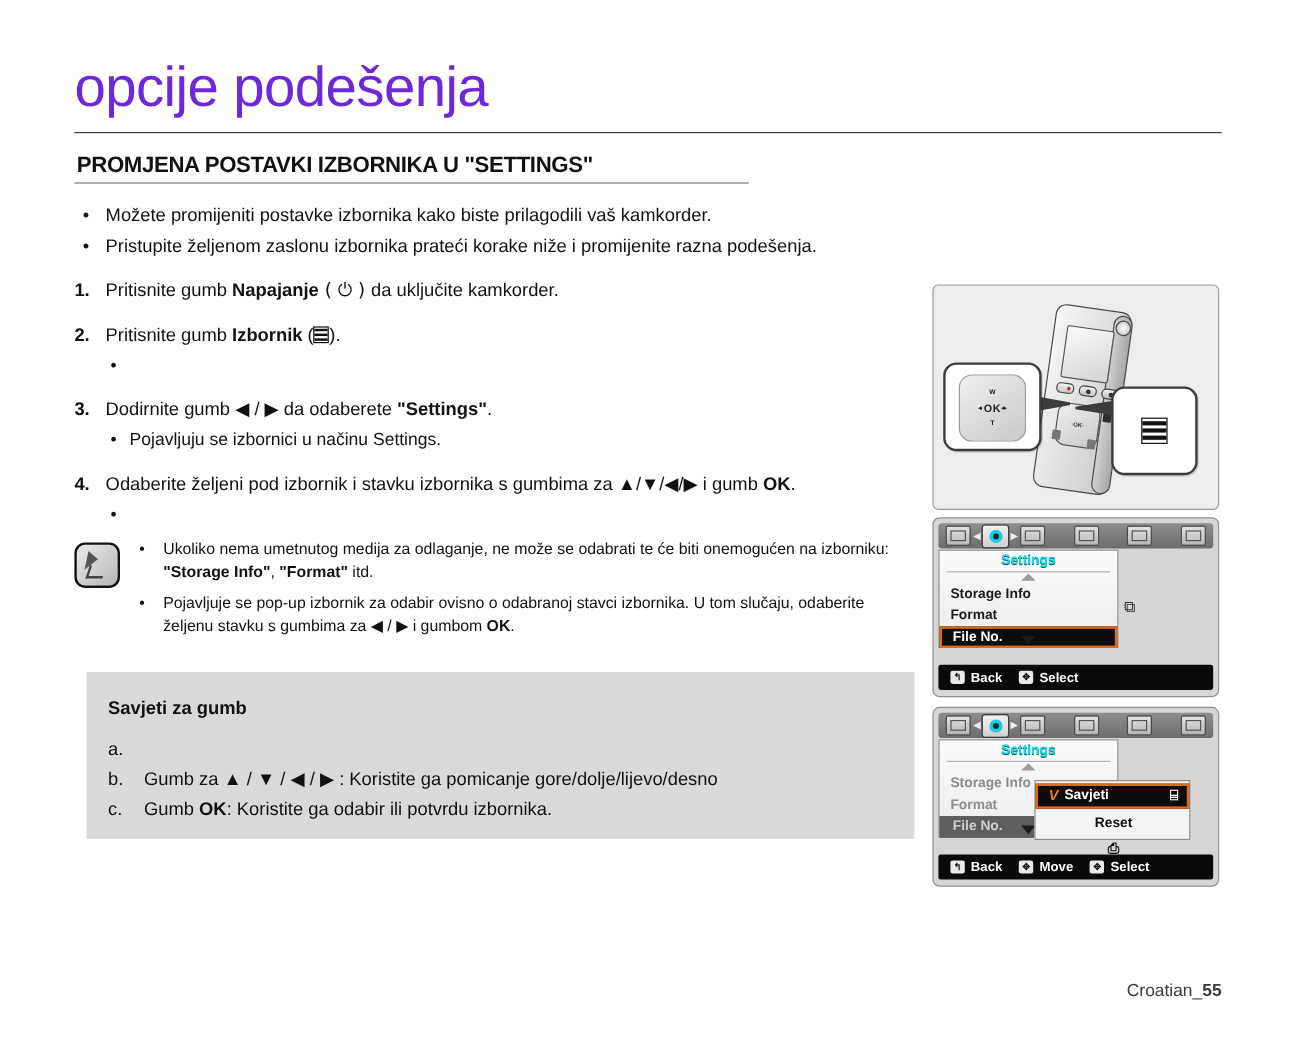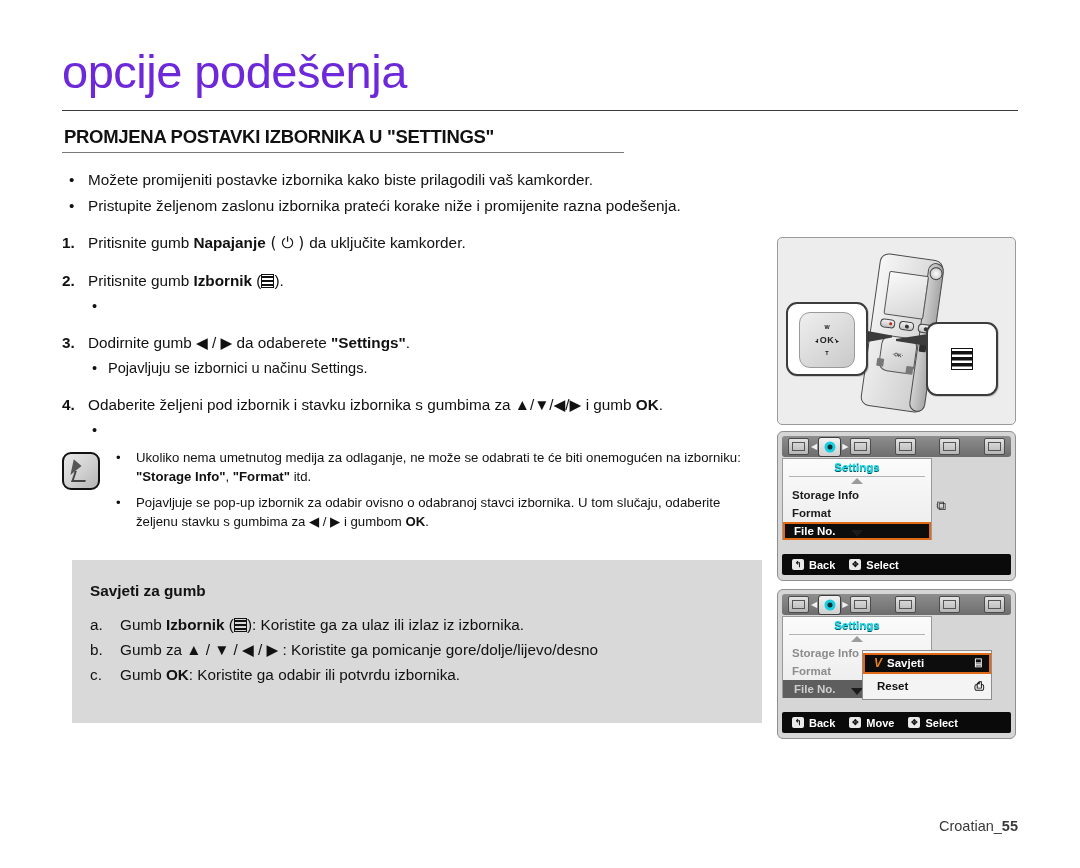--- a/index.html
+++ b/index.html
@@ -71,21 +71,21 @@
     content:""; position:absolute; left:9px; top:17px; width:12px; height:9px;
     border-left:2px solid #444; border-bottom:2px solid #444;
     transform:skewX(-18deg);
   }
   .note-body { margin-left:16px; flex:1; }
   .note-row { display:flex; font-size:13.2px; line-height:19px; margin-bottom:7px; }
   .note-row .dot { width:20px; flex:0 0 20px; }
 
   
   .tips {
-    position:absolute; left:72px; top:560px; width:690px; height:163px;
+    position:absolute; left:72px; top:560px; width:690px; height:139px;
     background:#d9d9d9;
   }
   .tips-title { position:absolute; left:18px; top:22px; font-size:15.3px; font-weight:bold; }
   .tips-list { position:absolute; left:18px; top:52px; right:10px; }
   .tip-row { display:flex; font-size:15.3px; line-height:25px; }
   .tip-row .lbl { width:30px; flex:0 0 30px; }
 
   
   .cam-panel {
     position:absolute; left:777px; top:237px; width:237px; height:186px;
@@ -251,21 +251,21 @@
   .popup {
     position:absolute; left:84px; top:60px; width:128px; height:48px;
     background:#f4f4f4; border:1px solid #8d8d8d;
   }
   .pop-row {
     position:absolute; left:0; width:100%; height:21px; line-height:21px;
     font-size:11.5px; font-weight:bold; color:#111; padding:0 7px 0 9px;
     box-sizing:border-box; display:flex; align-items:center;
   }
   .pop-row.r1 { top:2px; background:#0d0d0d; color:#fff; border:2px solid #e06a16; }
-  .pop-row.r2 { top:25px; }
+  .pop-row.r2 { top:25px;flex-direction:column; }
   .pop-check { color:#e8821e; font-weight:bold; font-size:12px; margin-right:5px; font-style:italic; }
   .pop-label { flex:1; }
   .pop-ic { font-size:12px; }
 
   .cmdbar {
     position:absolute; left:4px; bottom:5px; right:4px; height:21px;
     background:#0a0a0a; border-radius:2px;
     display:flex; align-items:center; padding-left:10px; gap:14px;
   }
   .cmd { display:flex; align-items:center; gap:5px; color:#fff; font-size:11px; font-weight:bold; }
@@ -346,21 +346,20 @@
         <span>Pojavljuje se pop-up izbornik za odabir ovisno o odabranoj stavci izbornika. U tom slučaju, odaberite željenu stavku s gumbima za ◀ / ▶ i gumbom <b>OK</b>.</span>
       </div>
     </div>
   </div>
 
   <div class="tips">
     <div class="tips-title">Savjeti za gumb</div>
     <div class="tips-list">
       <div class="tip-row">
         <span class="lbl">a.</span>
-        <span>Gumb <b>Izbornik</b> (<span class="menu-gly"></span>): Koristite ga za ulaz ili izlaz iz izbornika.</span>
       </div>
       <div class="tip-row">
         <span class="lbl">b.</span>
         <span>Gumb za ▲ / ▼ / ◀ / ▶ : Koristite ga pomicanje gore/dolje/lijevo/desno</span>
       </div>
       <div class="tip-row">
         <span class="lbl">c.</span>
         <span>Gumb <b>OK</b>: Koristite ga odabir ili potvrdu izbornika.</span>
       </div>
     </div>

